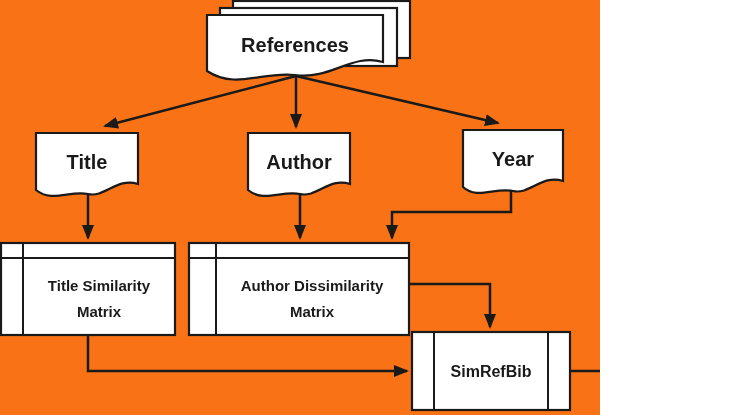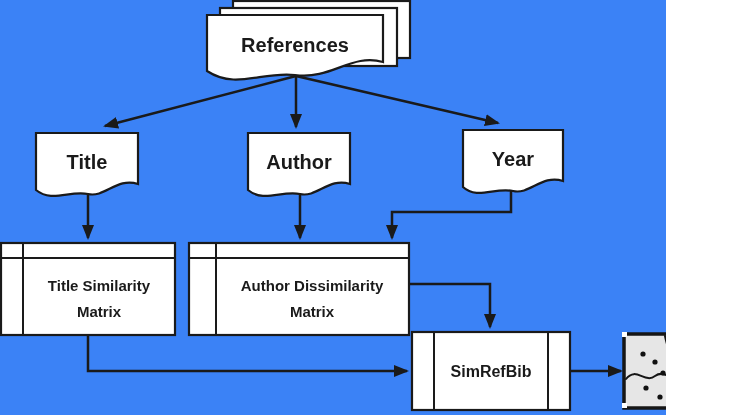--- a/index.html
+++ b/index.html
@@ -1,16 +1,16 @@
 <!DOCTYPE html>
 <html><head>
 <meta charset="utf-8">
 <style>
   html,body { margin:0; padding:0; background:#ffffff; }
-  .stage { position:relative; width:666px; height:415px; background:#3b82f6; overflow:hidden; }
+  .stage { position:relative; width:600px; height:415px; background:#f97316; overflow:hidden; }
   svg { display:block; }
   .shape { fill:#ffffff; stroke:#1a1a1a; stroke-width:2.2px; }
   .innerline { fill:none; stroke:#1a1a1a; stroke-width:2px; }
   .edge { fill:none; stroke:#1a1a1a; stroke-width:2.5px; }
   .lbl { font-family:"Liberation Sans", sans-serif; font-weight:bold; fill:#1a1a1a; text-anchor:middle; }
   .lbl-doc { font-size:20px; }
   .lbl-matrix { font-size:15px; }
   .lbl-proc { font-size:16px; }
   .cluster-bg { fill:#e6e6e6; stroke:#161616; stroke-width:3.5px; }
   .cluster-curve { fill:none; stroke:#161616; stroke-width:2px; stroke-linecap:round; }

